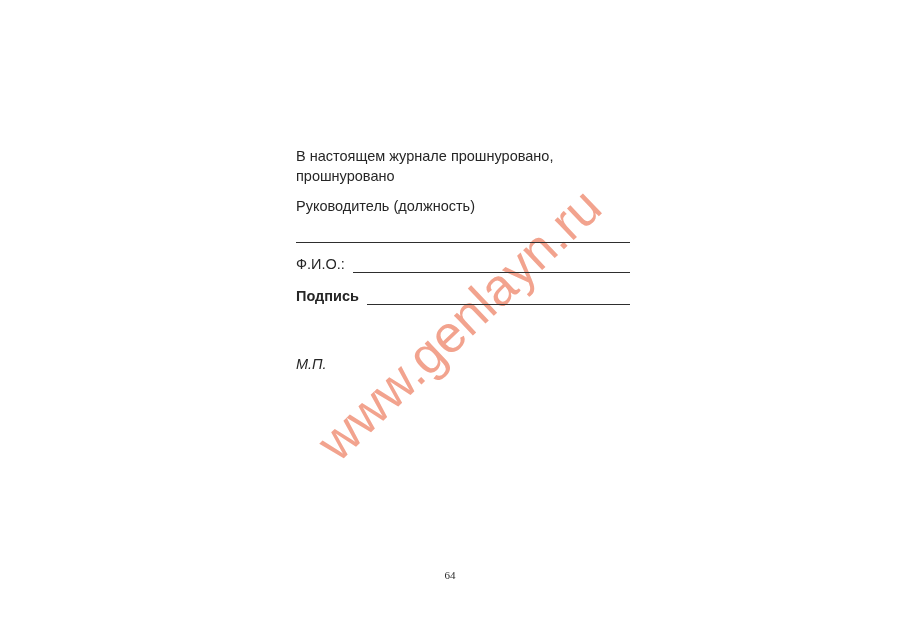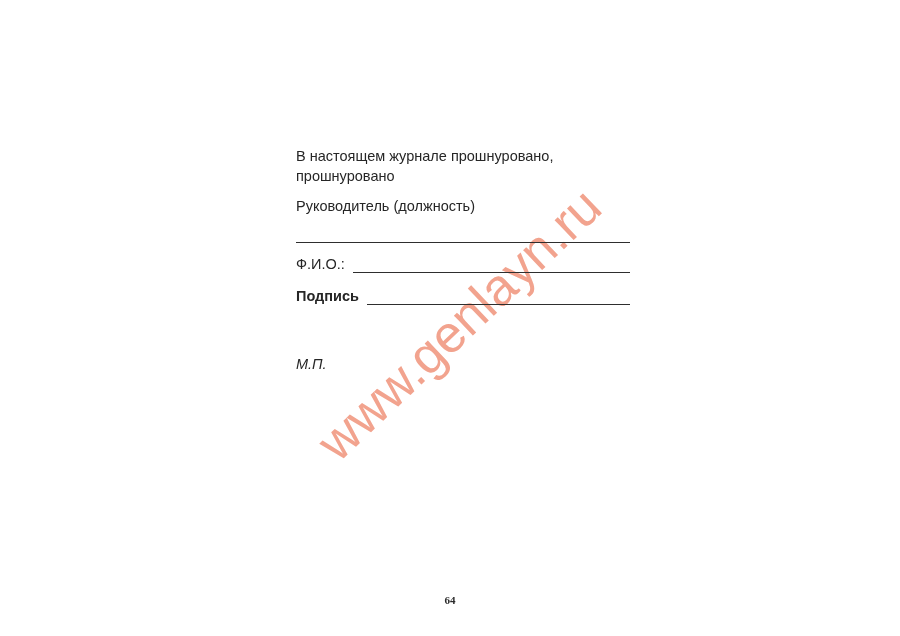--- a/index.html
+++ b/index.html
@@ -91,27 +91,26 @@
     left: 0;
     line-height: 18px;
     font-style: italic;
   }
 
   
   .page-number {
     position: absolute;
     left: 0;
     right: 0;
-    top: 594px;
+    top: 569px;
     text-align: center;
     font-family: "Liberation Serif", serif;
     font-size: 11px;
     color: #2b2b2b;
     z-index: 2;
-    font-weight: bold;
   }
 </style>
 </head>
 <body>
 
 <div class="page">
 
   <div class="watermark">www.genlayn.ru</div>
 
   <div class="content">

